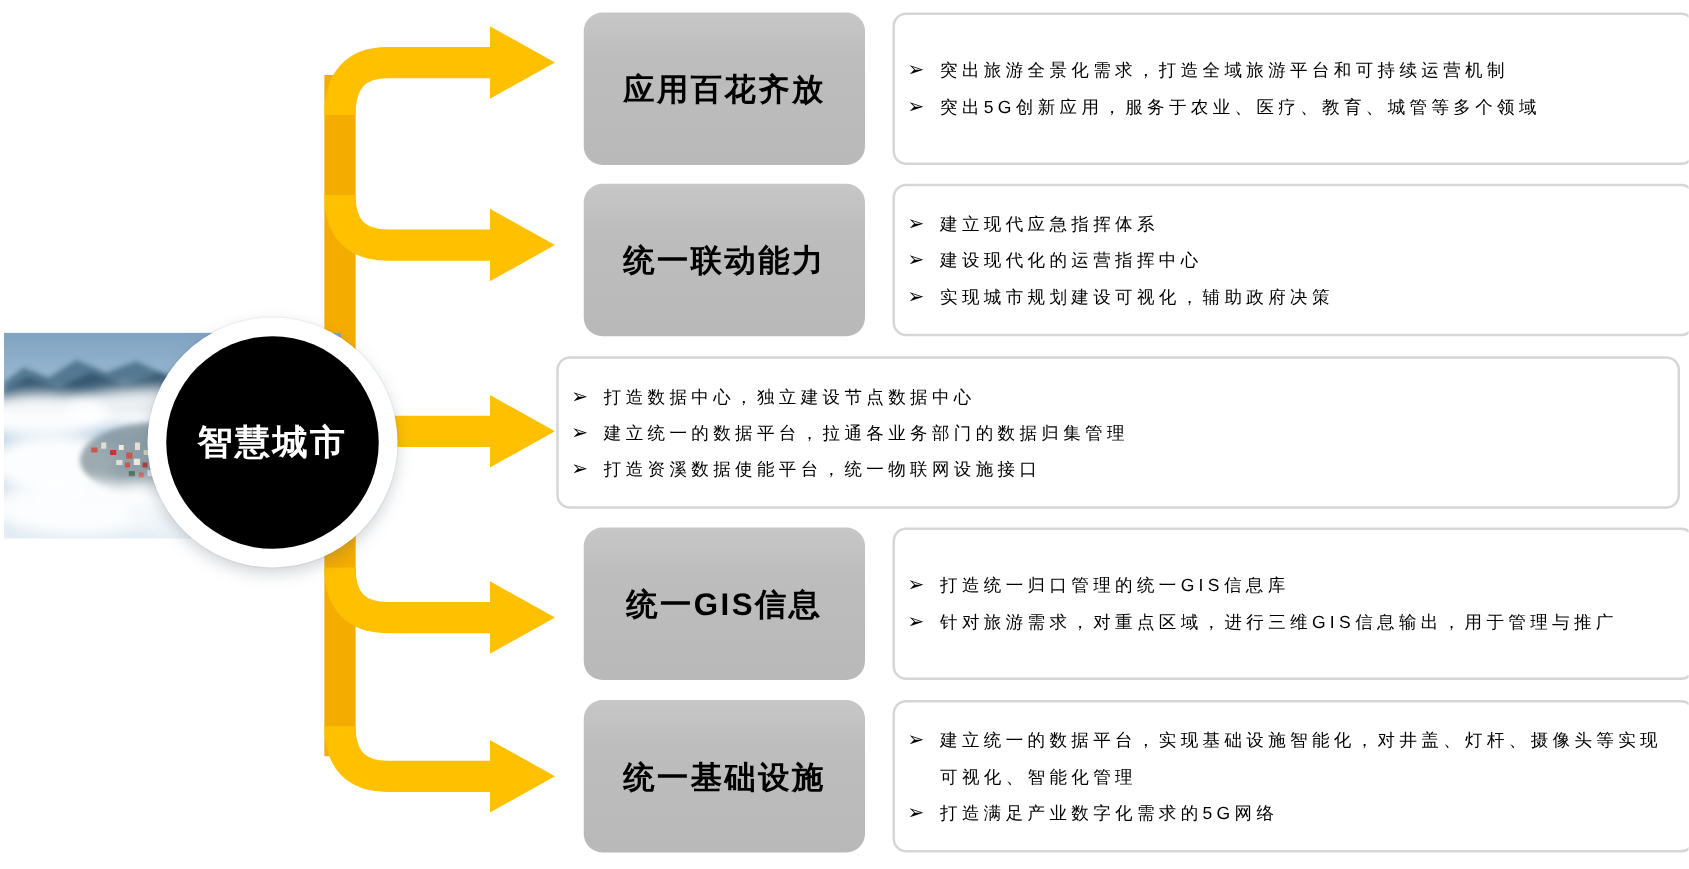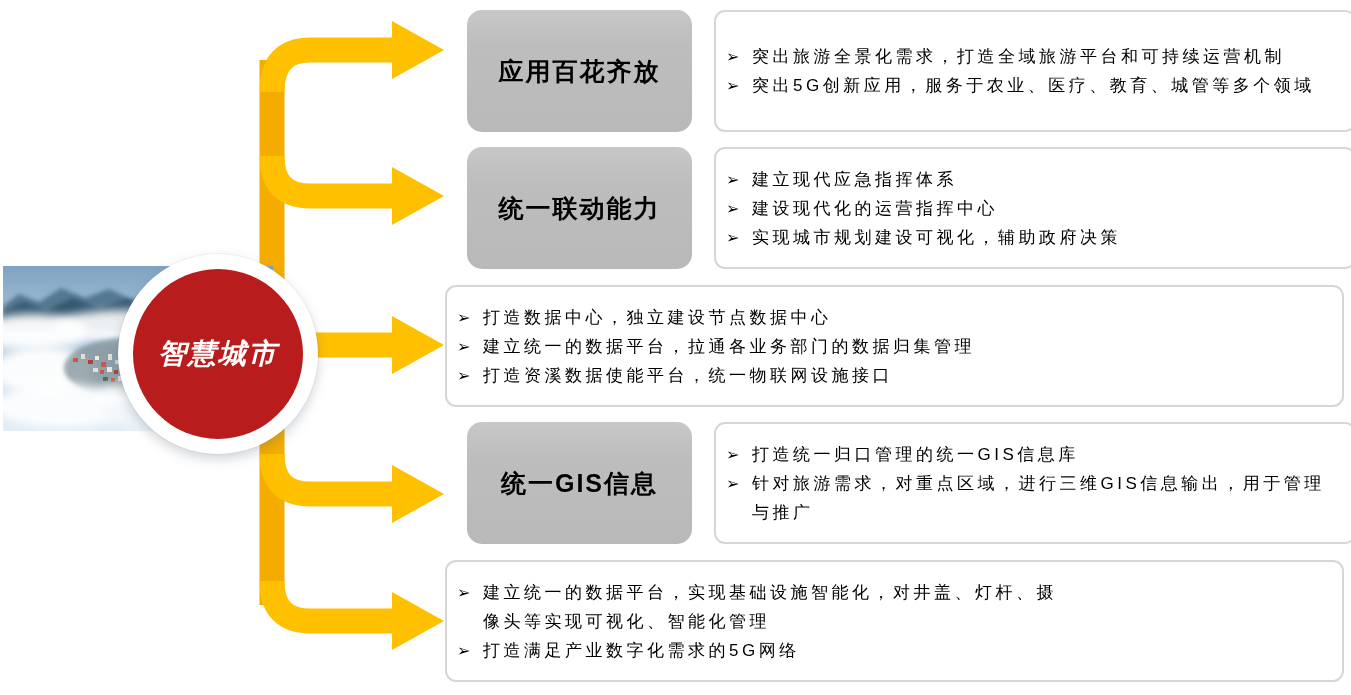--- a/index.html
+++ b/index.html
@@ -16,26 +16,25 @@
   }
 
   
   .hub {
     position:absolute; left:118px; top:254px; width:200px; height:200px;
     border-radius:50%; background:#ffffff; z-index:3;
     box-shadow:0 0 0 1px rgba(0,0,0,0.04), 0 5px 12px rgba(90,100,115,0.28);
     display:flex; align-items:center; justify-content:center;
   }
   .hub-inner {
-    width:170px; height:170px; border-radius:50%; background:#b91c1c;
+    width:170px; height:170px; border-radius:50%; background:#000000;
     color:#ffffff; display:flex; flex-direction:column;
     align-items:center; justify-content:center;
     font-weight:bold; font-size:28px; letter-spacing:2px; line-height:38px;
     text-align:center;
-    font-style:italic;
   }
 
   
   .row {
     position:absolute; left:445px; width:899px; height:122px;
     display:flex; z-index:2;
   }
   .row1{top:10px}.row2{top:147px}.row3{top:285px}.row4{top:422px}.row5{top:560px}
 
   .titlebox {
@@ -51,21 +50,21 @@
     flex:1; box-sizing:border-box; background:#ffffff;
     border:2px solid #D6D6D6; border-radius:11px;
     display:flex; flex-direction:column; justify-content:center;
     padding:2px 10px;
   }
   .bullet { display:flex; align-items:flex-start; }
   .marker {
     flex:none; width:26px; font-size:16px; line-height:29px; color:#000000;
   }
   .btext {
-    width:592px; max-width:592px; font-size:17px; letter-spacing:3.5px;
+    width:592px; max-width:592px; font-size:14px; letter-spacing:3.5px;
     line-height:29px; color:#000000;
   }
 </style>
 </head>
 <body>
 
 <div class="stage">
 
   <svg class="connector" width="1351" height="695" viewBox="0 0 1351 695">
     <g>
@@ -222,20 +221,23 @@
         <span class="btext">打造统一归口管理的统一GIS信息库</span>
       </div>
       <div class="bullet">
         <span class="marker">➢</span>
         <span class="btext">针对旅游需求，对重点区域，进行三维GIS信息输出，用于管理与推广</span>
       </div>
     </div>
   </div>
 
   <div class="row row5">
+    <div class="titlebox">
+      <span>统一基础设施</span>
+    </div>
     <div class="panel">
       <div class="bullet">
         <span class="marker">➢</span>
         <span class="btext">建立统一的数据平台，实现基础设施智能化，对井盖、灯杆、摄像头等实现可视化、智能化管理</span>
       </div>
       <div class="bullet">
         <span class="marker">➢</span>
         <span class="btext">打造满足产业数字化需求的5G网络</span>
       </div>
     </div>

